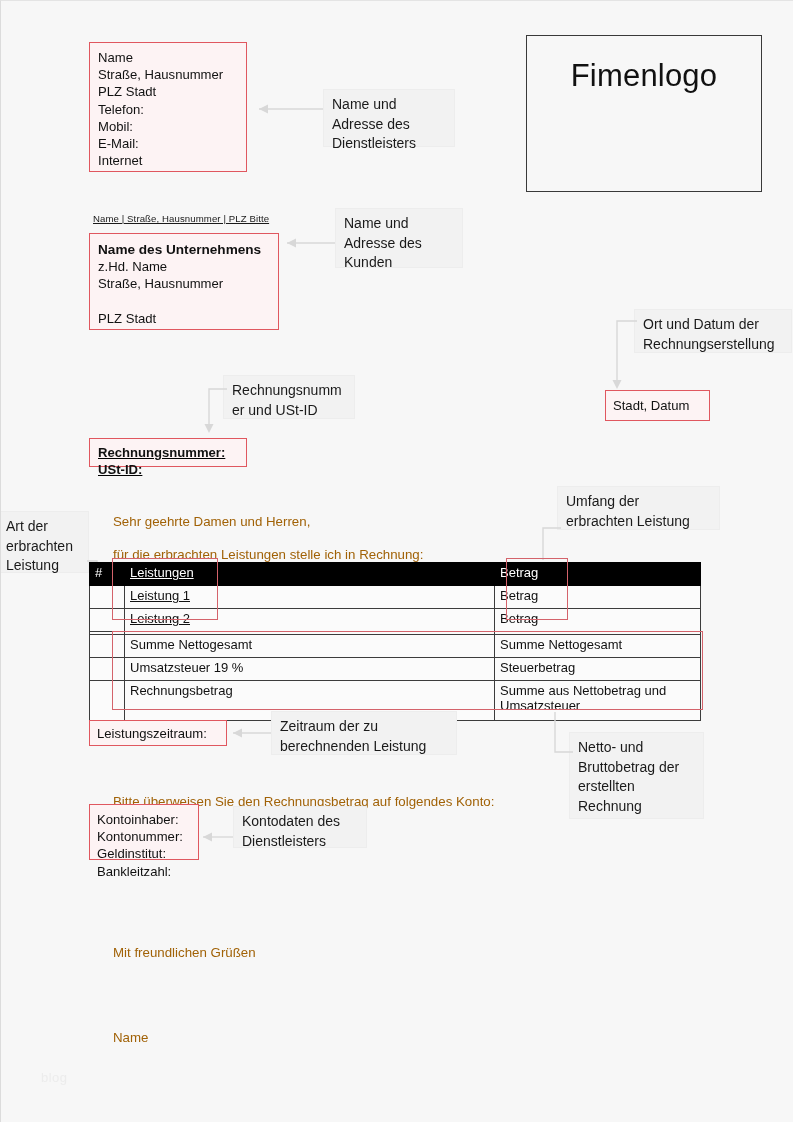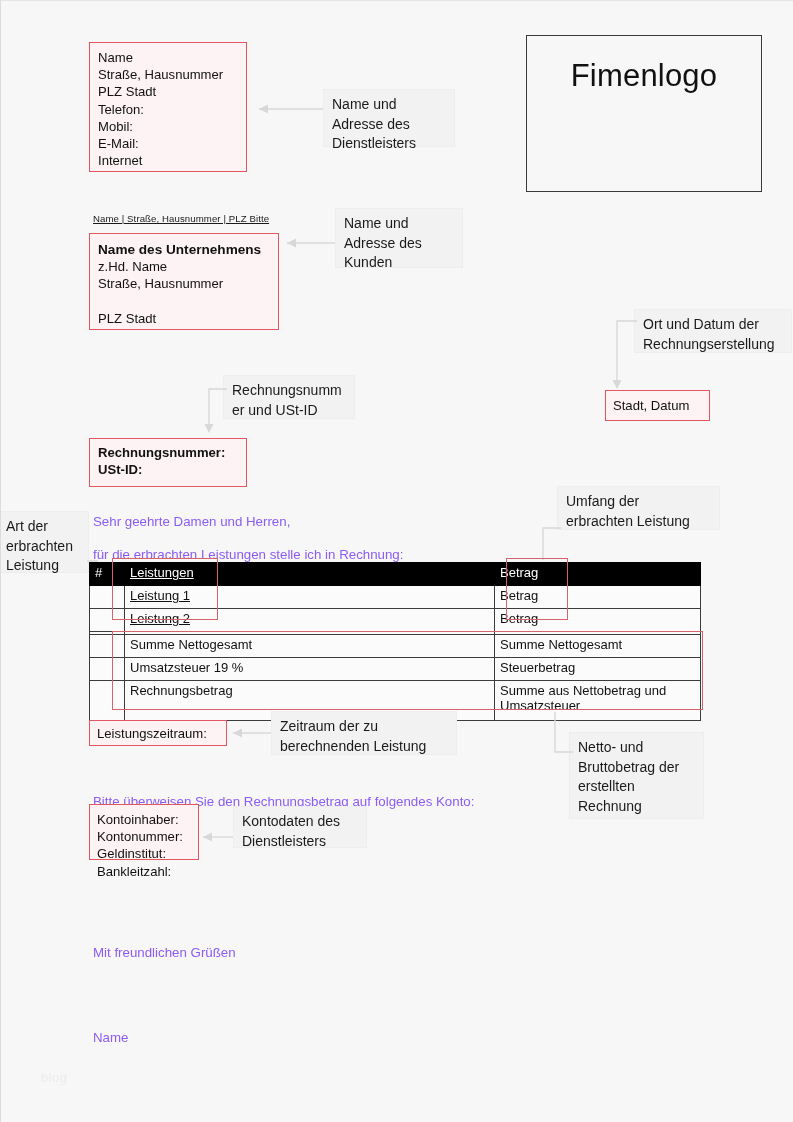--- a/index.html
+++ b/index.html
@@ -41,24 +41,25 @@
     border: 1px solid #ededed;
     color: #1a1a1a;
     font-size: 14px;
     line-height: 19.5px;
     padding: 5px 8px 6px 8px;
     box-sizing: border-box;
   }
 
   
   .doc-text {
-    color: #8b5cf6;
+    color: #a16207;
     font-size: 13.3px;
     line-height: 17px;
     white-space: pre-line;
+    margin-left: 20px;
   }
   .field-text {
     color: #111;
     font-size: 13.1px;
     line-height: 17.2px;
     white-space: pre-line;
   }
   .bold-line { font-weight: bold; }
 
   
@@ -220,21 +221,21 @@
   <div class="abs anno" style="left:222px; top:374px; width:132px; height:44px;">
     <span style="white-space:pre-line;">Rechnungsnumm
 er und USt-ID</span>
   </div>
 
   <svg class="connector" style="left:196px; top:384px; width:40px; height:52px;">
     <path d="M 30 4 L 12 4 L 12 40"></path>
     <polygon points="12,48 7.5,39 16.5,39"></polygon>
   </svg>
 
-  <div class="abs redbox" style="left:88px; top:437px; width:158px; height:49px;">
+  <div class="abs redbox" style="left:88px; top:437px; width:158px; height:29px;text-decoration:underline;">
     <div class="field-text bold-line" style="padding:5px 0 0 8px;">Rechnungsnummer:
 USt-ID:</div>
   </div>
 
   <div class="abs doc-text" style="left:92px; top:495px;">
     <span>Sehr geehrte Damen und Herren,</span>
   </div>
   <div class="abs doc-text" style="left:92px; top:528px;">
     <span>für die erbrachten Leistungen stelle ich in Rechnung:</span>
   </div>

